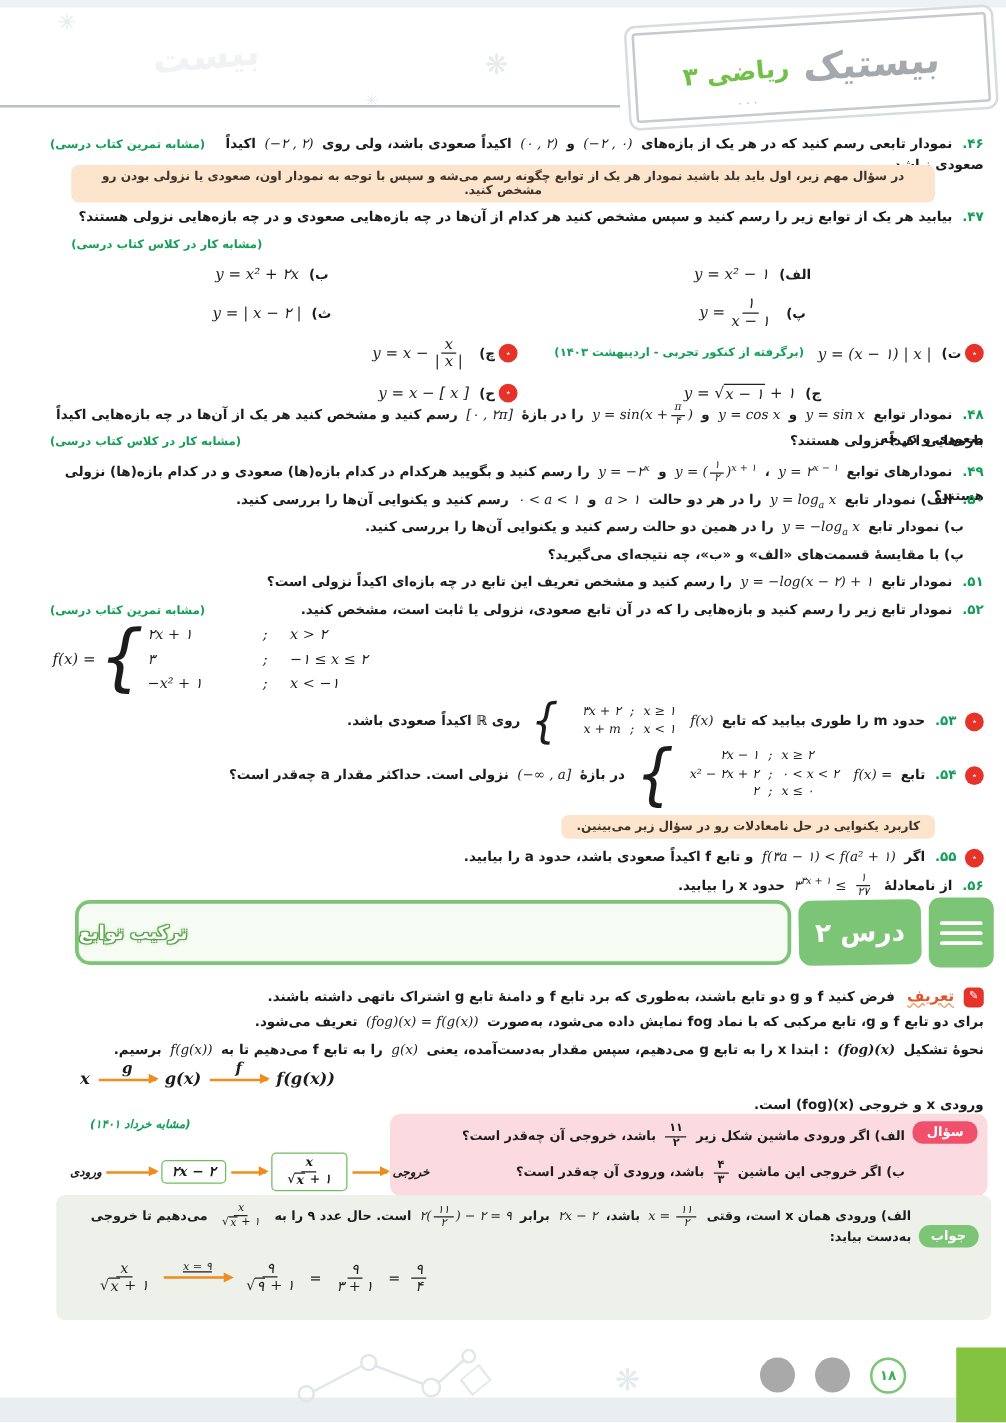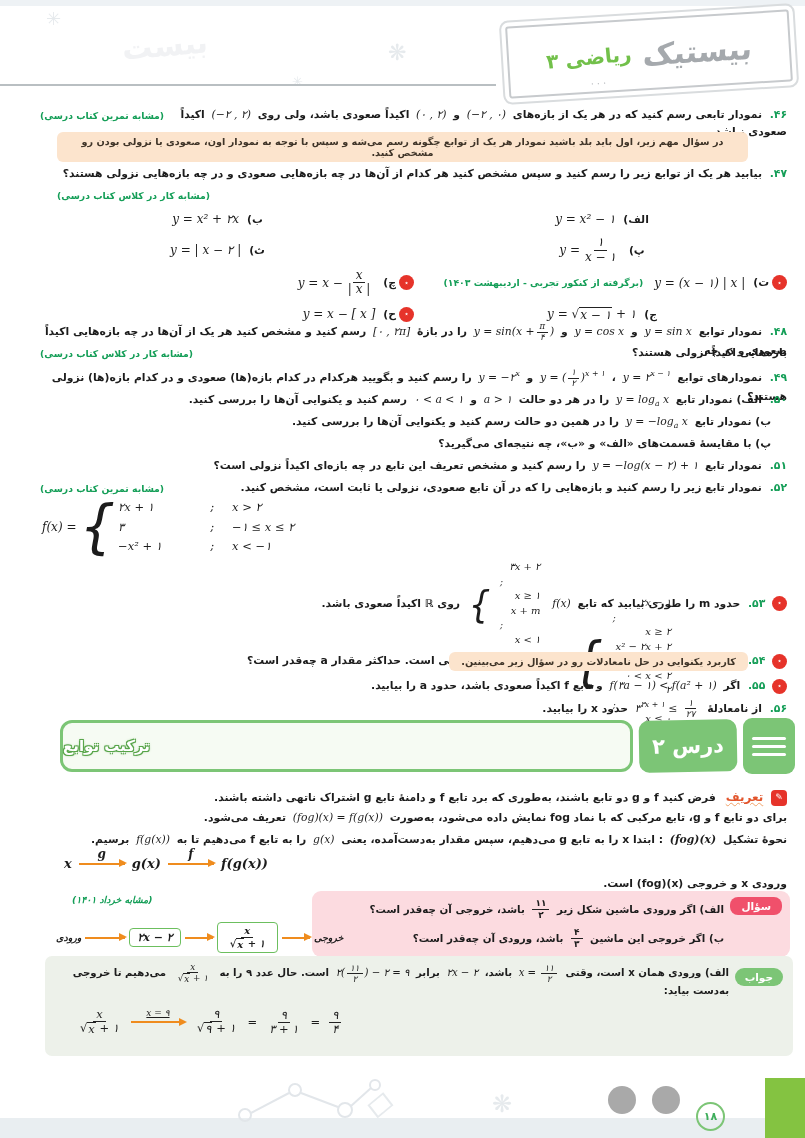--- a/index.html
+++ b/index.html
@@ -24,21 +24,21 @@
   
   .sq{display:inline-flex;white-space:nowrap;align-items:flex-start;}
   .sq::before{content:"√";font-style:normal;}
   .sq .sr{border-top:1.2px solid #222;padding:0 1px;}
   
   .pw{display:inline-flex;align-items:center;direction:ltr;vertical-align:middle;margin:0 5px;
       font-family:"DejaVu Serif","DejaVu Sans",serif;font-weight:normal;font-style:italic;}
   .pw .br{font-family:"DejaVu Sans",sans-serif;font-weight:200;transform:scaleY(1.12);
           display:inline-block;margin-right:2px;line-height:1;}
   .pw .rows{display:flex;flex-direction:column;line-height:1.45;font-size:10px;}
-  .pw .row{display:flex;flex-direction:column;}
+  .pw .row{display:flex;}
   .pw .e{min-width:66px;}
   .pw .s{width:18px;text-align:center;}
   
   .rbadge{display:inline-flex;width:15px;height:15px;border-radius:50%;background:#e6332a;color:#fff;
           font-size:6.5px;align-items:center;justify-content:center;vertical-align:middle;
           margin-left:3px;font-style:normal;}
   
   .hint{position:absolute;background:#fce4cd;border-radius:6px;color:#3f3428;font-size:9.7px;
         font-weight:bold;padding:4px 12px;direction:rtl;text-align:center;}
   
@@ -90,21 +90,21 @@
           padding:3px 11px;border-radius:8px;}
   .qline{position:absolute;right:66px;left:8px;margin:0;direction:rtl;text-align:right;font-size:10.3px;
          font-weight:bold;display:flex;align-items:center;justify-content:flex-start;gap:1px;}
   .qline .frac{font-size:9px;}
   
   .mbox{border:1.6px solid #6cbf5e;border-radius:4px;background:#fff;padding:2px 7px;
         font-family:"DejaVu Serif","DejaVu Sans",serif;font-style:italic;font-size:11px;direction:ltr;}
   .mlbl{font-size:9.5px;font-weight:bold;direction:rtl;}
   
   .abox{position:absolute;top:956px;left:45px;right:12px;height:100px;background:#edf1ea;border-radius:7px;}
-  .abadge{position:absolute;right:10px;top:12px;background:#7cc576;color:#fff;font-size:10.5px;font-weight:bold;
+  .abadge{position:absolute;right:10px;top:24px;background:#7cc576;color:#fff;font-size:10.5px;font-weight:bold;
           padding:3px 10px;border-radius:9px;}
   .aline1{position:absolute;right:64px;left:8px;top:6px;margin:0;direction:rtl;text-align:right;
           font-size:10.2px;font-weight:bold;line-height:1.4;}
   .aline1 .frac{font-size:8.8px;}
   .aline2{position:absolute;left:30px;top:52px;display:flex;align-items:center;direction:ltr;gap:7px;
           font-family:"DejaVu Serif","DejaVu Sans",serif;font-style:italic;font-size:11.5px;}
   
   .fcircle{position:absolute;width:28px;height:28px;border-radius:50%;background:#a9a9a9;}
   .fpage{position:absolute;width:25px;height:25px;border-radius:50%;border:2.5px solid #7cc576;
          color:#3fae5c;font-size:11px;font-weight:bold;display:flex;align-items:center;justify-content:center;}
@@ -514,16 +514,16 @@
     <line x1="26" y1="38" x2="64" y2="18"></line>
       <line x1="76" y1="18" x2="113" y2="32"></line>
       <line x1="126" y1="31" x2="146" y2="13"></line>
   </g>
 </svg>
 <span class="decor" style="top:1082px;left:368px;font-size:34px;transform:skewX(-12deg)">◇</span>
 <span class="decor" style="top:1090px;left:492px;font-size:24px;">❋</span>
 
 <div class="fcircle" style="top:1086px;left:608px;"></div>
 <div class="fcircle" style="top:1086px;left:652px;"></div>
-<div class="fpage" style="top:1086px;left:696px;margin-top:16px;">
+<div class="fpage" style="top:1086px;left:696px;">
   <span>۱۸</span>
 </div>
 <div class="gtab"></div>
 
 </body></html>

